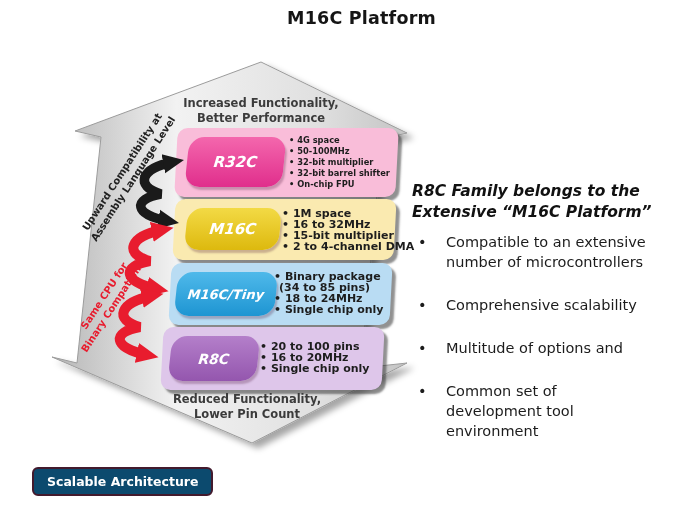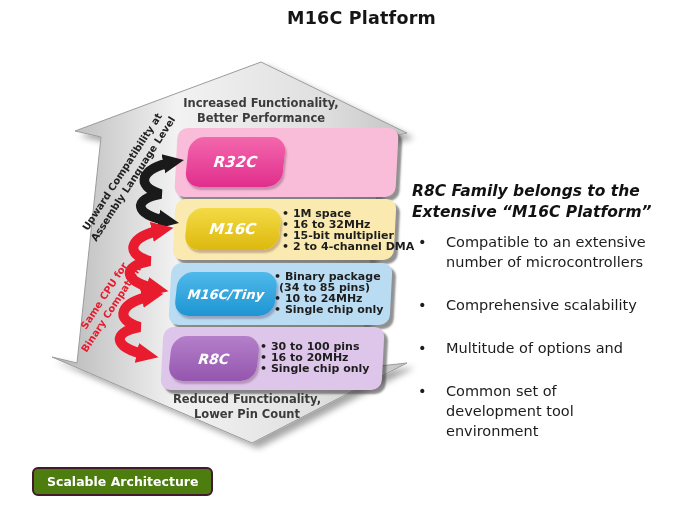--- a/index.html
+++ b/index.html
@@ -74,21 +74,21 @@
   .panel-heading{font-weight:bold;font-size:15.5px;line-height:20.5px;font-style:italic;}
   .panel-heading span{display:block;}
   .panel ul{list-style:none;margin:10px 0 0 0;padding:0;}
   .panel li{position:relative;padding-left:34px;margin-bottom:23px;
             font-size:14.5px;line-height:20px;color:#1c1c1c;}
   .panel li::before{content:"•";position:absolute;left:6px;}
   .panel li span{display:block;}
 
   .badge{
     position:absolute;left:8px;top:467px;z-index:2;display:inline-block;
-    background:#4d7c0f;border:2px solid #431a2d;border-radius:6px;
+    background:#0c4a6e;border:2px solid #431a2d;border-radius:6px;
     color:#ffffff;font-weight:bold;font-size:12.5px;padding:5px 13px;
   }
 </style>
 </head>
 <body>
 
 <div class="stage">
 
   <div class="title">M16C Platform</div>
 
@@ -123,20 +123,27 @@
   <div class="rot" id="sameCpuLabel">
     <span>Same CPU for</span>
     <span>Binary Compatibility</span>
   </div>
 
   <div class="fam fam0">
     <div class="fam-bg"></div>
     <div class="chip chip0">
       <span>R32C</span>
     </div>
+    <div class="specs specs0">
+      <span class="spec">4G space</span>
+      <span class="spec">50-100MHz</span>
+      <span class="spec">32-bit multiplier</span>
+      <span class="spec">32-bit barrel shifter</span>
+      <span class="spec">On-chip FPU</span>
+    </div>
   </div>
 
   <div class="fam fam1">
     <div class="fam-bg"></div>
     <div class="chip chip1">
       <span>M16C</span>
     </div>
     <div class="specs specs1">
       <span class="spec">1M space</span>
       <span class="spec">16 to 32MHz</span>
@@ -146,32 +153,32 @@
   </div>
 
   <div class="fam fam2">
     <div class="fam-bg"></div>
     <div class="chip chip2">
       <span>M16C/Tiny</span>
     </div>
     <div class="specs specs2">
       <span class="spec">Binary package</span>
       <span class="spec cont">(34 to 85 pins)</span>
-      <span class="spec">10 to 24MHz</span>
+      <span class="spec">18 to 24MHz</span>
       <span class="spec">Single chip only</span>
     </div>
   </div>
 
   <div class="fam fam3">
     <div class="fam-bg"></div>
     <div class="chip chip3">
       <span>R8C</span>
     </div>
     <div class="specs specs3">
-      <span class="spec">30 to 100 pins</span>
+      <span class="spec">20 to 100 pins</span>
       <span class="spec">16 to 20MHz</span>
       <span class="spec">Single chip only</span>
     </div>
   </div>
 
   <svg id="curveSvg" class="layer" width="675" height="506" viewBox="0 0 675 506">
     <defs>
       <marker id="mB" viewBox="0 0 10 10" refX="4.5" refY="5" markerWidth="2.3" markerHeight="2.3" orient="auto-start-reverse">
         <path d="M0,0.6 L9.6,5 L0,9.4 Z" fill="#1a1a1a"></path>
       </marker>

